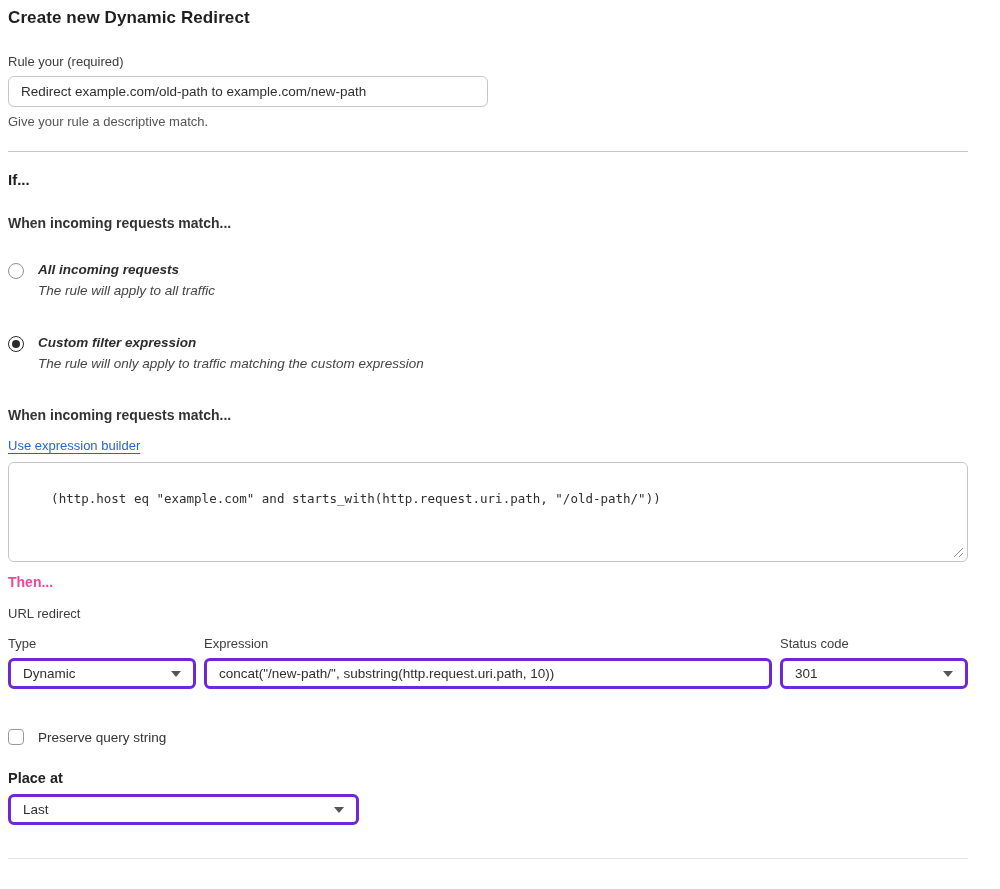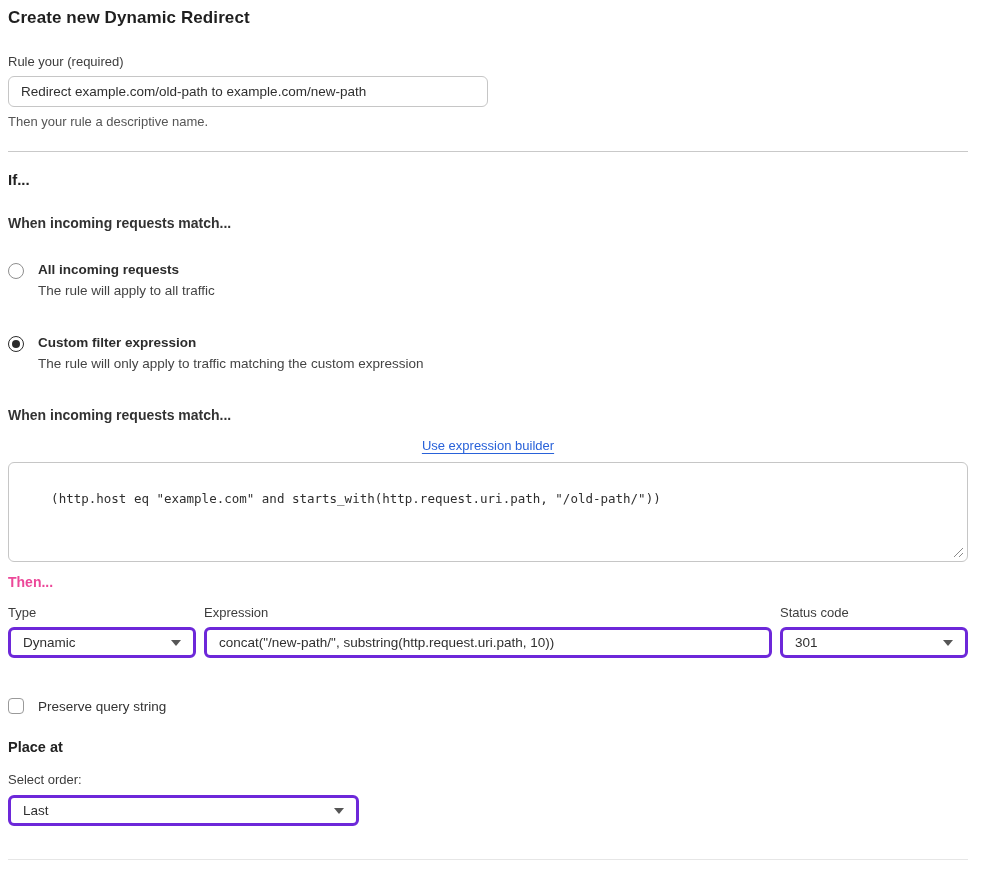--- a/index.html
+++ b/index.html
@@ -25,38 +25,38 @@
     background: #fff;
     display: block;
   }
   .help-text { font-size: 13px; color: #555; margin-top: 7px; }
 
   .divider { border: none; border-top: 1px solid #c9c9c9; margin-top: 22px; }
 
   .section-heading { font-size: 15px; font-weight: 700; color: #222; margin-top: 19px; }
   .sub-heading { font-size: 14px; font-weight: 700; color: #333; margin-top: 27px; }
 
-  .radio-row { display: flex; margin-top: 31px; }
+  .radio-row { display: flex; margin-top: 31px; font-style: italic; }
   .radio-row + .radio-row { margin-top: 37px; }
   .radio-circle {
     width: 16px; height: 16px; border-radius: 50%;
     border: 1px solid #8f8f8f; background: #fff;
     flex: 0 0 16px; margin-top: 1px; margin-right: 14px;
     position: relative; cursor: pointer;
   }
   .radio-circle.checked { border: 1.5px solid #2b2b2b; }
   .radio-circle.checked::after {
     content: ""; position: absolute; left: 50%; top: 50%;
     width: 8px; height: 8px; border-radius: 50%;
     background: #2b2b2b; transform: translate(-50%,-50%);
   }
   .radio-title { font-size: 13.5px; font-weight: 700; color: #2c2c2c; }
   .radio-desc { font-size: 13.5px; color: #444; margin-top: 6px; }
 
-  .builder-row { display: flex; justify-content: center; margin-top: 15px; }
+  .builder-row { display: flex; justify-content: flex-start; margin-top: 15px; }
   .builder-link { font-size: 13px; color: #2962d9; text-decoration: underline; text-underline-offset: 3px; cursor: pointer; }
 
   .expr-box {
     position: relative;
     margin-top: 9px;
     width: 960px; height: 100px;
     border: 1px solid #c6c6c6; border-radius: 6px;
     padding: 9px 12px;
     font-family: "DejaVu Sans Mono", monospace;
     font-size: 12.5px; color: #2e2e2e;
@@ -104,21 +104,21 @@
 </style>
 </head>
 <body>
 
 <div class="page">
 
   <h1 class="page-title">Create new Dynamic Redirect</h1>
 
   <div class="field-label">Rule your (required)</div>
   <input class="text-input" type="text" value="Redirect example.com/old-path to example.com/new-path" style="">
-  <div class="help-text">Then your rule a descriptive name.</div>
+  <div class="help-text">Give your rule a descriptive match.</div>
 
   <hr class="divider">
 
   <div class="section-heading">If...</div>
   <div class="sub-heading">When incoming requests match...</div>
 
   <div class="radio-row">
     <span class="radio-circle"></span>
     <div>
       <div class="radio-title">All incoming requests</div>
@@ -142,20 +142,21 @@
 
   <div class="expr-box">
     <span>(http.host eq "example.com" and starts_with(http.request.uri.path, "/old-path/"))</span>
     <svg class="resize-grip" viewBox="0 0 11 11">
       <line x1="10" y1="1" x2="1" y2="10" stroke="#8a8a8a" stroke-width="1"></line>
       <line x1="10" y1="6" x2="6" y2="10" stroke="#8a8a8a" stroke-width="1"></line>
     </svg>
   </div>
 
   <div class="then-heading">Then...</div>
+  <div class="then-sub">URL redirect</div>
 
   <div class="controls-row">
     <div class="ctl ctl-type">
       <div class="ctl-label">Type</div>
       <div class="select-box">
         <span>Dynamic</span>
         <span class="caret"></span>
       </div>
     </div>
     <div class="ctl ctl-expr">
@@ -170,21 +171,20 @@
       </div>
     </div>
   </div>
 
   <div class="checkbox-row">
     <span class="checkbox"></span>
     <span class="checkbox-label">Preserve query string</span>
   </div>
 
   <div class="place-heading">Place at</div>
-  <div class="order-label">Select order:</div>
   <div class="select-box order-select">
     <span>Last</span>
     <span class="caret"></span>
   </div>
 
   <hr class="footer-divider">
 
 </div>
 
 </body></html>

